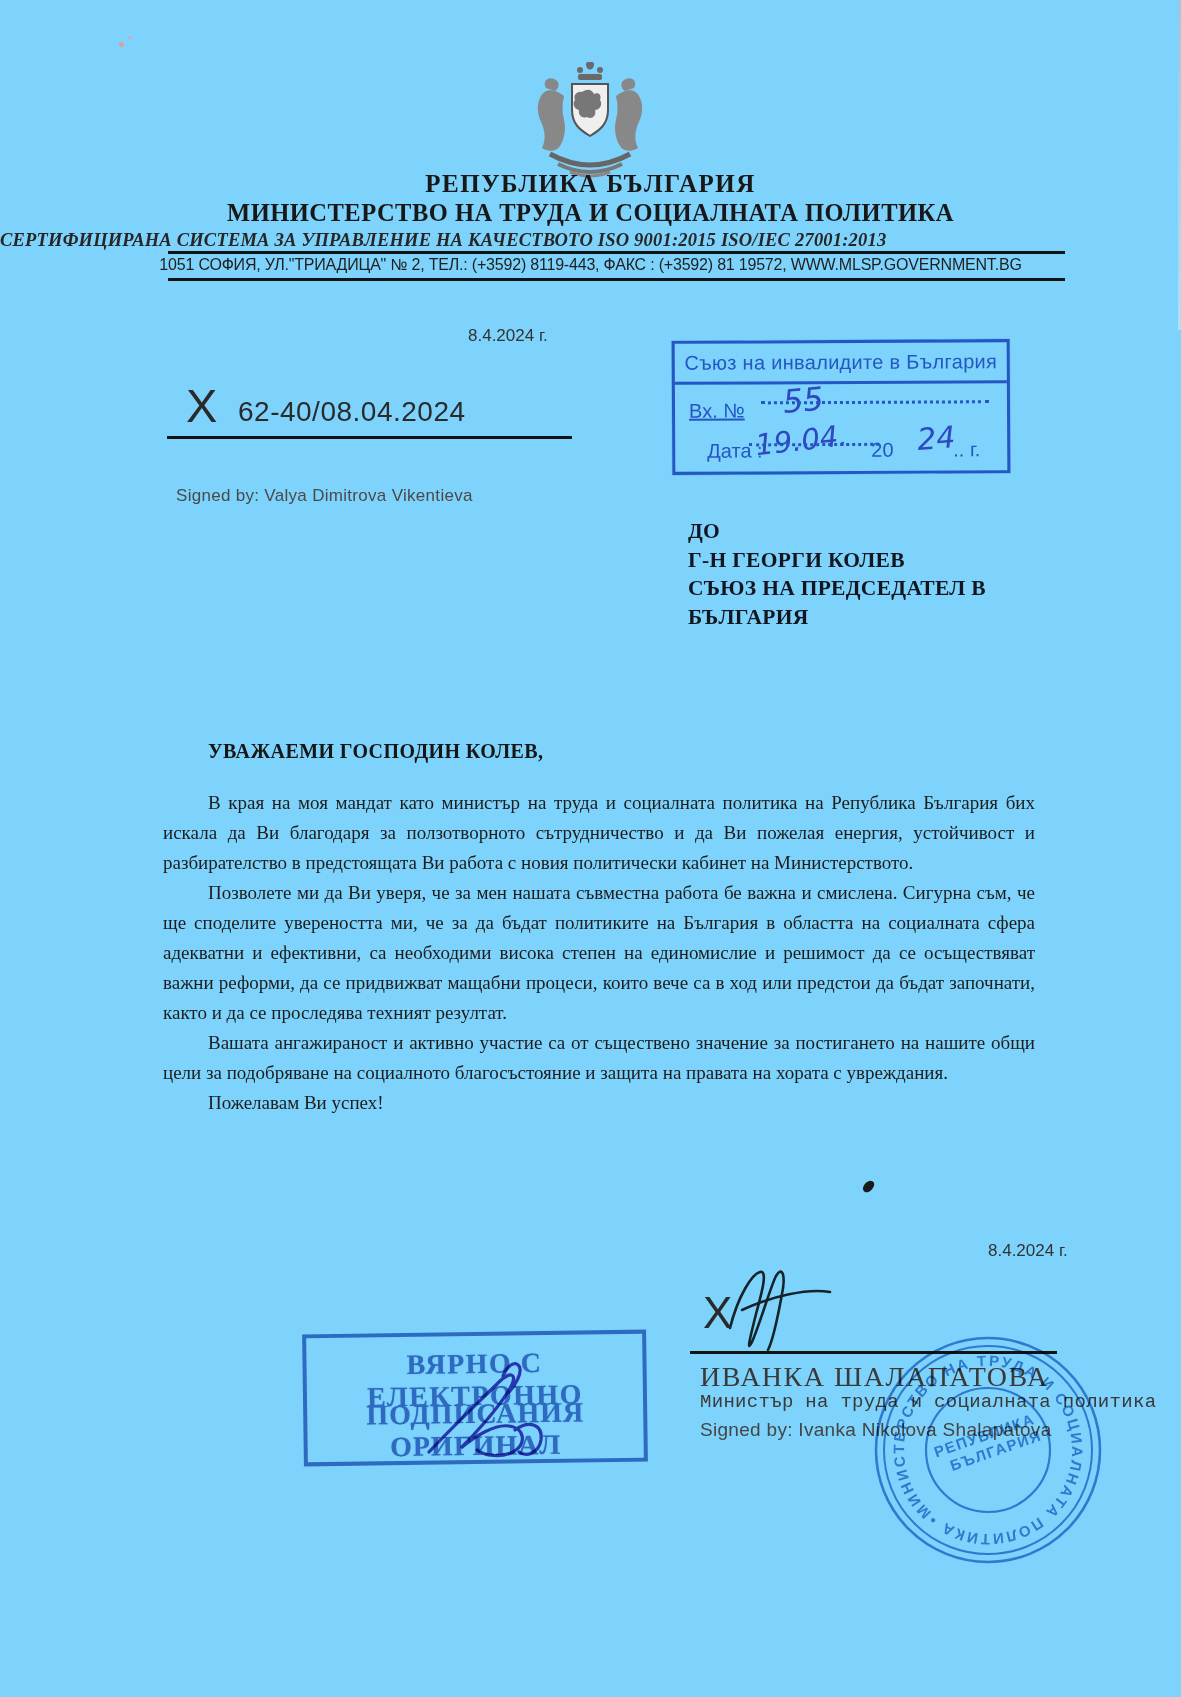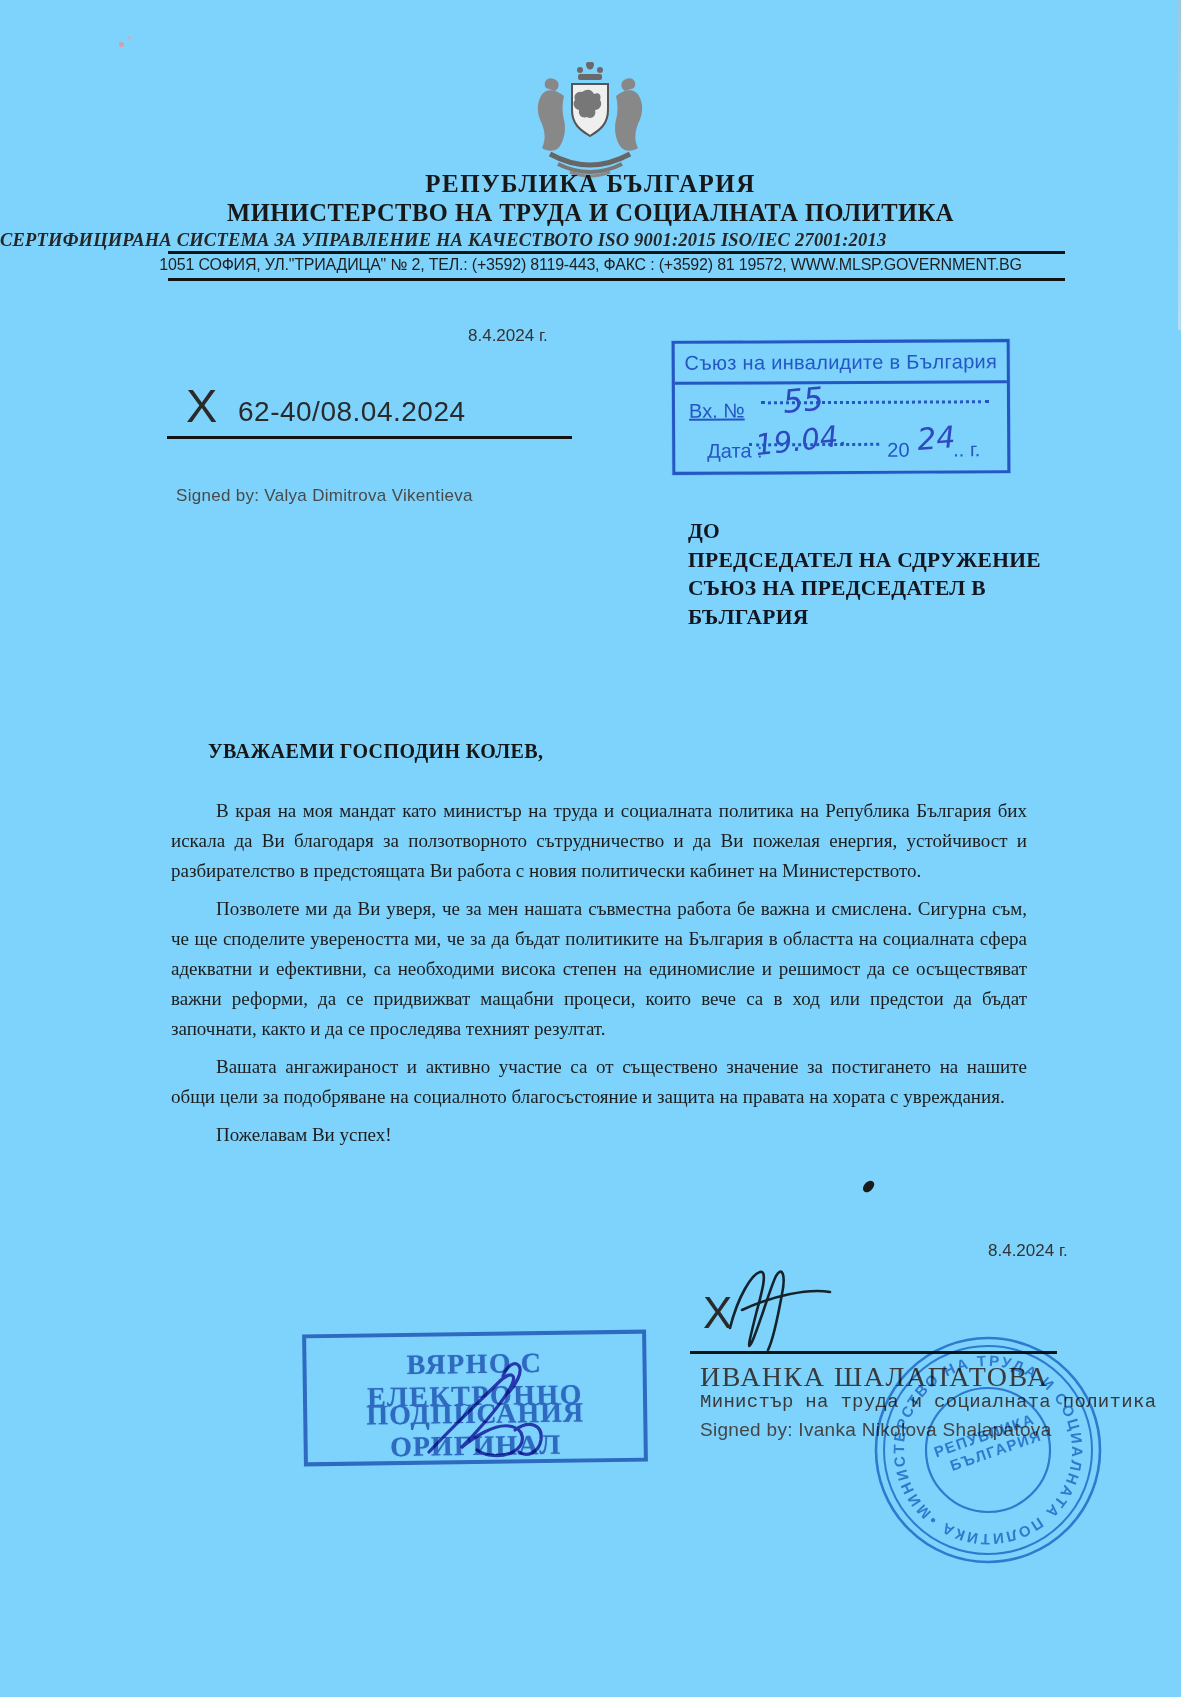--- a/index.html
+++ b/index.html
@@ -71,21 +71,21 @@
   .salutation{
     top:740px;left:163px;width:872px;
     font-size:20px;font-weight:bold;letter-spacing:.4px;
     text-indent:45px;color:#161616;
   }
   .letterbody{
     top:788px;left:163px;width:872px;
     font-size:19px;line-height:30px;
     text-align:justify;color:#1d1d1d;
   }
-  .letterbody p{margin:8px;text-indent:45px;}
+  .letterbody p{margin:0;text-indent:45px;}
   
   .date-bottom{top:1241px;left:988px;font-family:"Liberation Sans",sans-serif;font-size:17px;color:#333;}
   .xmark2{top:1288px;left:703px;font-family:"Liberation Sans",sans-serif;font-size:44px;color:#2a2a2a;}
   .sigline{top:1351px;left:690px;width:367px;height:3px;background:#131313;}
   .minname{top:1361px;left:700px;font-family:Liberation Serif, serif;font-size:28px;letter-spacing:1.5px;color:#3a3a3a;}
   .mintitle{top:1391px;left:700px;font-family:Liberation Mono, monospace;font-size:19px;color:#3a3a3a;letter-spacing:.3px;}
   .signedby2{top:1419px;left:700px;font-family:"Liberation Sans",sans-serif;font-size:19px;color:#454545;letter-spacing:.3px;}
   
   .certstamp{
     top:1332px;left:303px;width:336px;height:124px;
@@ -155,28 +155,28 @@
   <div class="abs signedby1">Signed by: Valya Dimitrova Vikentieva</div>
 
   <div class="abs stampbox">
     <div class="org">Съюз на инвалидите в България</div>
     <span class="lbl" style="top:56px;left:14px;text-decoration:underline;">Вх. №</span>
     <span class="abs hand" style="top:38px;left:108px;font-size:32px;transform:rotate(-5deg);">55</span>
     <div class="dots" style="top:58px;left:86px;width:228px;"></div>
     <span class="lbl" style="top:96px;left:14px;margin-left:18px;">Дата :</span>
     <span class="abs hand" style="top:80px;left:80px;font-size:29px;transform:rotate(-6deg);">19.04.</span>
     <div class="dots" style="top:100px;left:74px;width:130px;"></div>
-    <span class="lbl" style="top:96px;left:212px;">20</span>
+    <span class="lbl" style="top:96px;left:196px;">20</span>
     <span class="abs hand" style="top:78px;left:242px;font-size:30px;transform:rotate(-4deg);">24</span>
     <span class="lbl" style="top:96px;left:278px;">.. г.</span>
   </div>
 
   <div class="abs addressee">
     <span>ДО</span>
-    <span>ПРЕДСЕДАТЕЛ НА СДРУЖЕНИЕ</span>
+    <span>Г-Н ГЕОРГИ КОЛЕВ</span>
     <span>СЪЮЗ НА ПРЕДСЕДАТЕЛ В</span>
     <span>БЪЛГАРИЯ</span>
   </div>
 
   <div class="abs salutation">УВАЖАЕМИ ГОСПОДИН КОЛЕВ,</div>
   <div class="abs letterbody">
     <p>В края на моя мандат като министър на труда и социалната политика на Република България бих искала да Ви благодаря за ползотворното сътрудничество и да Ви пожелая енергия, устойчивост и разбирателство в предстоящата Ви работа с новия политически кабинет на Министерството.</p>
     <p>Позволете ми да Ви уверя, че за мен нашата съвместна работа бе важна и смислена. Сигурна съм, че ще споделите увереността ми, че за да бъдат политиките на България в областта на социалната сфера адекватни и ефективни, са необходими висока степен на единомислие и решимост да се осъществяват важни реформи, да се придвижват мащабни процеси, които вече са в ход или предстои да бъдат започнати, както и да се проследява техният резултат.</p>
     <p>Вашата ангажираност и активно участие са от съществено значение за постигането на нашите общи цели за подобряване на социалното благосъстояние и защита на правата на хората с увреждания.</p>
     <p>Пожелавам Ви успех!</p>

